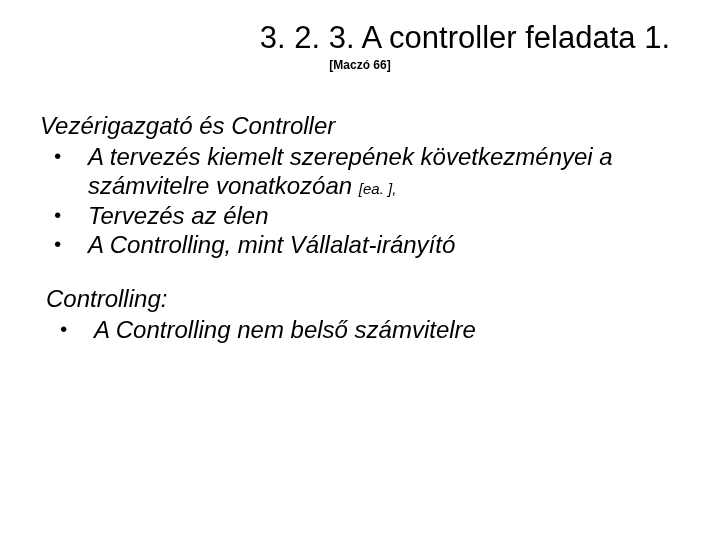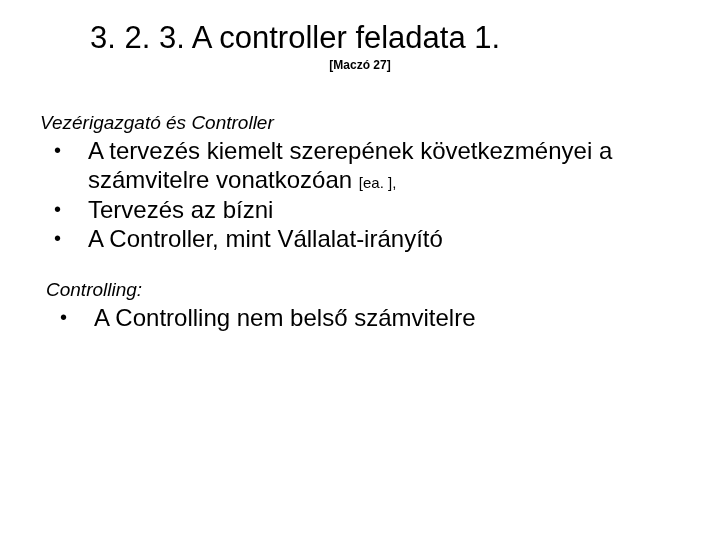--- a/index.html
+++ b/index.html
@@ -5,80 +5,81 @@
     * { margin: 0; padding: 0; box-sizing: border-box; }
     html, body { width: 720px; height: 540px; }
     body {
       background: #ffffff;
       font-family: Arial, Helvetica, sans-serif;
       color: #000000;
       padding: 20px 40px 20px 40px;
     }
     .title {
       font-size: 31px;
-      text-align: left;
+      text-align: right;
       margin-top: 0px;
       margin-left: 50px;
       margin-right: 10px;
       font-weight: normal;
     }
     .citation {
       font-size: 12px;
       font-weight: bold;
       text-align: center;
       margin-top: 2px;
       margin-bottom: 40px;
     }
     .section-heading {
       font-style: italic;
-      font-size: 19px;
+      font-size: 24px;
       margin-bottom: 2px;
     }
     ul.bullet-list {
       list-style: none;
       padding-left: 0;
       margin-bottom: 26px;
     }
     ul.bullet-list li {
       font-size: 24px;
       line-height: 1.22;
       padding-left: 48px;
       position: relative;
+      font-style: italic;
     }
     ul.bullet-list li::before {
       content: "•";
       position: absolute;
       left: 14px;
       top: 2px;
       font-size: 20px;
       color: #000;
     }
     .small-inline {
       font-size: 15px;
     }
     .second-block {
       margin-left: 6px;
     }
   </style>
 </head>
 <body>
 
 <h1 class="title">3. 2. 3. A controller feladata 1.</h1>
-<div class="citation">[Maczó 27]</div>
+<div class="citation">[Maczó 66]</div>
 
 <div class="section-heading">Vezérigazgató és Controller</div>
 <ul class="bullet-list">
   <li>
     <span>A tervezés kiemelt szerepének következményei a számvitelre vonatkozóan </span><span class="small-inline">[ea. ],</span><span></span>
   </li>
   <li>
-    <span>Tervezés az bízni</span>
+    <span>Tervezés az élen</span>
   </li>
   <li>
-    <span>A Controller, mint Vállalat-irányító</span>
+    <span>A Controlling, mint Vállalat-irányító</span>
   </li>
 </ul>
 
 <div class="second-block">
   <div class="section-heading">Controlling:</div>
   <ul class="bullet-list">
     <li>
       <span>A Controlling nem belső számvitelre</span>
     </li>
   </ul>

